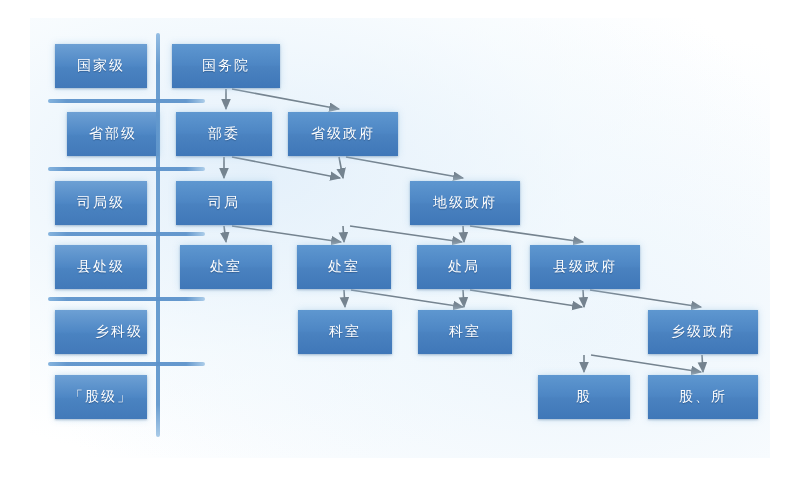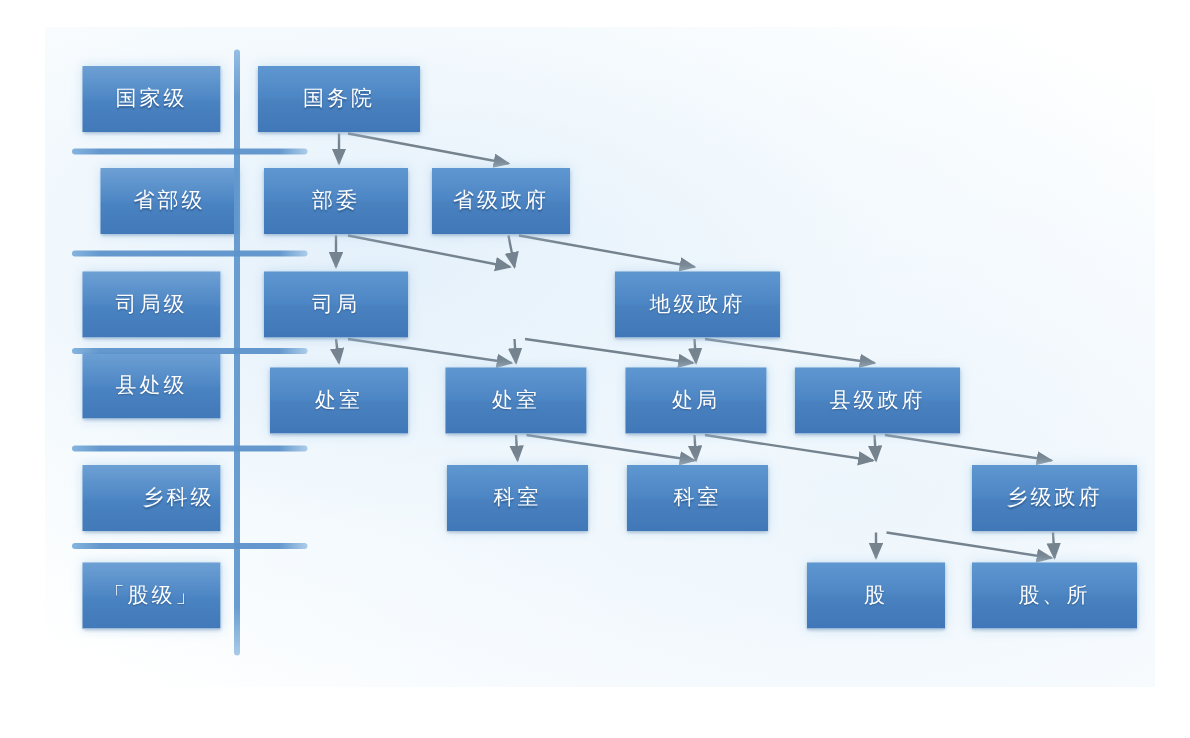--- a/index.html
+++ b/index.html
@@ -77,21 +77,21 @@
 
   <div class="node level" style="left:55px; top:44px; width:92px; height:44px;">
     <span>国家级</span>
   </div>
   <div class="node level" style="left:55px; top:112px; width:92px; height:44px;margin-left:12px;">
     <span>省部级</span>
   </div>
   <div class="node level" style="left:55px; top:181px; width:92px; height:44px;">
     <span>司局级</span>
   </div>
-  <div class="node level" style="left:55px; top:235px; width:92px; height:44px;">
+  <div class="node level" style="left:55px; top:245px; width:92px; height:44px;">
     <span>县处级</span>
   </div>
   <div class="node level" style="left:55px; top:310px; width:92px; height:44px;padding-left:36px;">
     <span>乡科级</span>
   </div>
   <div class="node level" style="left:55px; top:375px; width:92px; height:44px;">
     <span>「股级」</span>
   </div>
 
   <div class="vrule" style="left:156px; top:33px; height:404px;"></div>
@@ -136,21 +136,21 @@
       <line x1="702" y1="355" x2="703" y2="372"></line>
     </g>
   </svg>
 
   <div class="node" style="left:172px; top:44px; width:108px; height:44px;">
     <span>国务院</span>
   </div>
   <div class="node" style="left:176px; top:112px; width:96px; height:44px;">
     <span>部委</span>
   </div>
-  <div class="node" style="left:288px; top:112px; width:92px; height:44px;text-align:right;">
+  <div class="node" style="left:288px; top:112px; width:110px; height:44px;text-align:right;">
     <span>省级政府</span>
   </div>
   <div class="node" style="left:176px; top:181px; width:96px; height:44px;">
     <span>司局</span>
   </div>
   <div class="node" style="left:410px; top:181px; width:110px; height:44px;">
     <span>地级政府</span>
   </div>
   <div class="node" style="left:180px; top:245px; width:92px; height:44px;">
     <span>处室</span>

